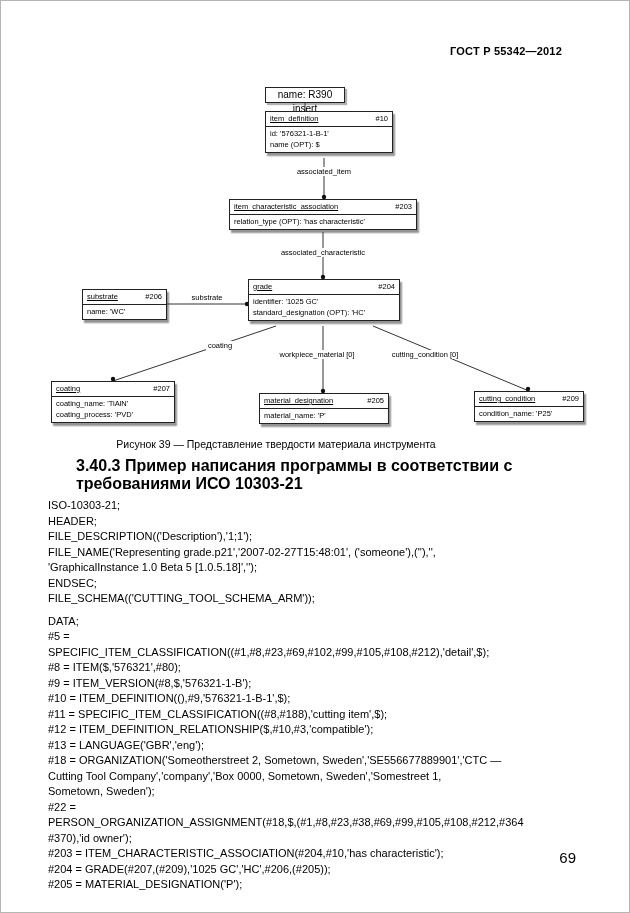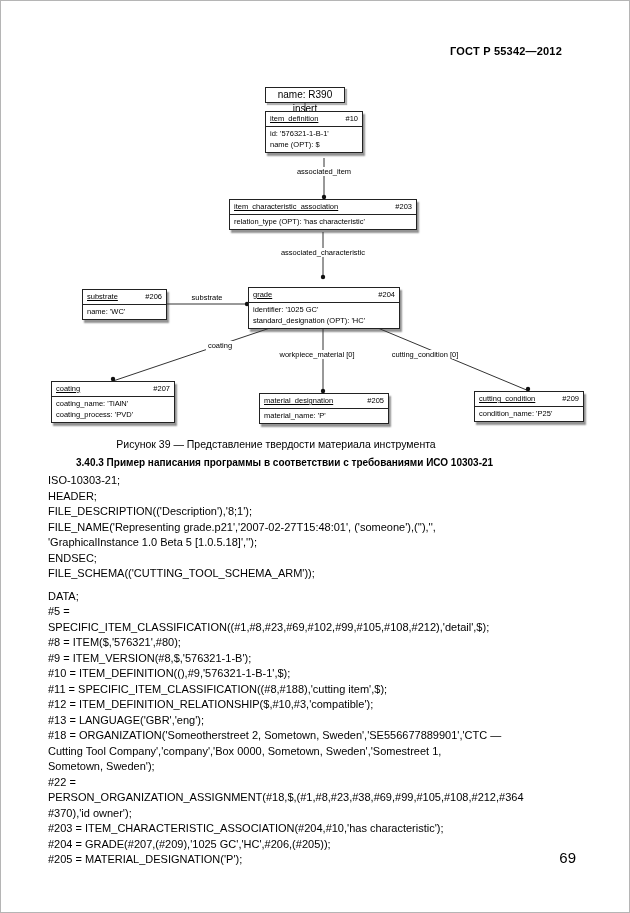--- a/index.html
+++ b/index.html
@@ -36,21 +36,21 @@
   .edge-label{
     position:absolute;transform:translateX(-50%);
     font-size:7.5px;line-height:9px;background:#fff;padding:0 2px;white-space:nowrap;
   }
   .caption{
     position:absolute;top:437px;left:0;width:550px;text-align:center;
     font-size:10.5px;
   }
   
   .textblock{position:absolute;top:456px;left:47px;width:545px;}
-  .heading{font-size:10px;font-weight:bold;margin:0 0 5px 28px;white-space:pre-wrap;}
+  .heading{font-size:16px;font-weight:bold;margin:0 0 5px 28px;white-space:pre-wrap;}
   .code-line{
     font-size:11px;line-height:15.5px;min-height:15.5px;white-space:pre;
   }
   .code-line.gap{margin-top:7px;}
   .page-number{position:absolute;top:848px;right:53px;font-size:15px;}
 </style>
 </head>
 <body>
 
 <div class="page">
@@ -74,42 +74,42 @@
         <circle cx="322" cy="276" r="2.2"></circle>
         <circle cx="246" cy="303" r="2.2"></circle>
         <circle cx="112" cy="378" r="2.2"></circle>
         <circle cx="322" cy="390" r="2.2"></circle>
         <circle cx="527" cy="388" r="2.2"></circle>
       </g>
     </svg>
 
     <div class="name-tag" style="left:264px;top:86px;width:80px;height:16px;">name: R390 insert</div>
 
-    <div class="ebox" style="left:264px;top:110px;width:98px;">
+    <div class="ebox" style="left:264px;top:110px;width:128px;">
       <div class="ebox-header">
         <span class="ebox-title">item_definition</span>
         <span class="ebox-ref">#10</span>
       </div>
       <div class="ebox-body">
         <div class="ebox-row">id: '576321-1-B-1'</div>
         <div class="ebox-row">name (OPT): $</div>
       </div>
     </div>
 
     <div class="ebox" style="left:228px;top:198px;width:188px;">
       <div class="ebox-header">
         <span class="ebox-title">item_characteristic_association</span>
         <span class="ebox-ref">#203</span>
       </div>
       <div class="ebox-body">
         <div class="ebox-row">relation_type (OPT): 'has characteristic'</div>
       </div>
     </div>
 
-    <div class="ebox" style="left:247px;top:278px;width:152px;margin-top:8px;">
+    <div class="ebox" style="left:247px;top:278px;width:152px;">
       <div class="ebox-header">
         <span class="ebox-title">grade</span>
         <span class="ebox-ref">#204</span>
       </div>
       <div class="ebox-body">
         <div class="ebox-row">identifier: '1025 GC'</div>
         <div class="ebox-row">standard_designation (OPT): 'HC'</div>
       </div>
     </div>
 
@@ -163,21 +163,21 @@
 
   </div>
 
   <div class="caption">Рисунок 39 — Представление твердости материала инструмента</div>
 
   <div class="textblock">
     <div class="heading">3.40.3 Пример написания программы в соответствии с требованиями ИСО 10303-21</div>
     <div class="code">
       <div class="code-line">ISO-10303-21;</div>
       <div class="code-line">HEADER;</div>
-      <div class="code-line">FILE_DESCRIPTION(('Description'),'8;1');</div>
+      <div class="code-line">FILE_DESCRIPTION(('Description'),'1;1');</div>
       <div class="code-line">FILE_NAME('Representing grade.p21','2007-02-27T15:48:01', ('someone'),(''),'',</div>
       <div class="code-line">'GraphicalInstance 1.0 Beta 5 [1.0.5.18]','');</div>
       <div class="code-line">ENDSEC;</div>
       <div class="code-line">FILE_SCHEMA(('CUTTING_TOOL_SCHEMA_ARM'));</div>
       <div class="code-line gap">DATA;</div>
       <div class="code-line">#5 =</div>
       <div class="code-line">SPECIFIC_ITEM_CLASSIFICATION((#1,#8,#23,#69,#102,#99,#105,#108,#212),'detail',$);</div>
       <div class="code-line">#8 = ITEM($,'576321',#80);</div>
       <div class="code-line">#9 = ITEM_VERSION(#8,$,'576321-1-B');</div>
       <div class="code-line">#10 = ITEM_DEFINITION((),#9,'576321-1-B-1',$);</div>

